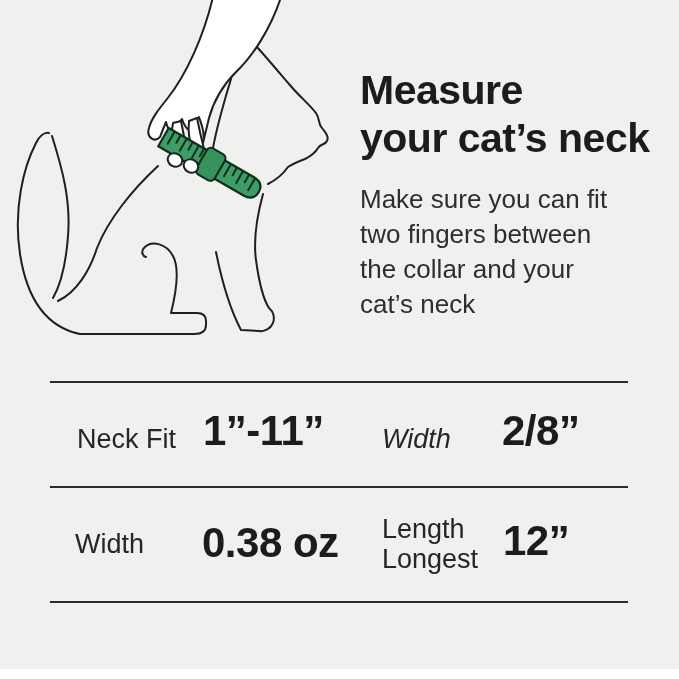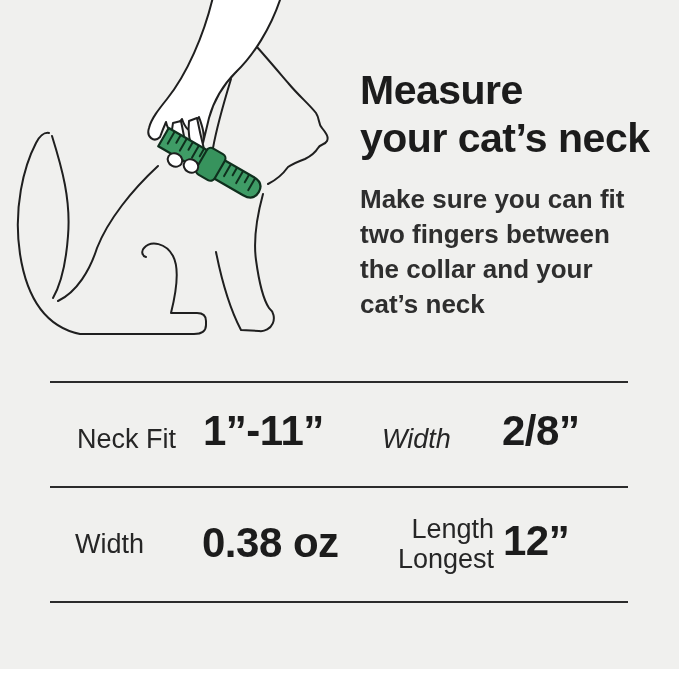--- a/index.html
+++ b/index.html
@@ -28,21 +28,21 @@
   .headline{
     position:absolute;left:360px;top:66px;
     margin:0;
     font-size:41px;line-height:48px;font-weight:700;
     letter-spacing:-0.5px;
     color:var(--ink);
   }
   .description{
     position:absolute;left:360px;top:182px;
     margin:0;
-    font-size:26px;line-height:35px;font-weight:700;
+    font-size:26px;line-height:35px;font-weight:400;
     color:var(--ink-soft);
   }
   .divider{
     position:absolute;left:50px;width:578px;height:2px;
     background:var(--rule);
   }
   .spec-label{
     position:absolute;
     font-size:27px;line-height:30px;font-weight:400;
     color:#262626;
@@ -197,17 +197,17 @@
   <div>
     <span class="spec-label" style="left:382px;top:424px;font-style:italic;">Width</span>
     <span class="spec-value" style="left:502px;top:409px;">2/8”</span>
   </div>
 
   <div>
     <span class="spec-label" style="left:75px;top:529px;">Width</span>
     <span class="spec-value" style="left:202px;top:521px;">0.38 oz</span>
   </div>
   <div>
-    <span class="spec-label" style="left:382px;top:514px;width:112px;text-align:right;">Length Longest</span>
+    <span class="spec-label" style="left:382px;top:514px;width:112px;">Length Longest</span>
     <span class="spec-value" style="left:503px;top:519px;">12”</span>
   </div>
 
 </div>
 
 </body></html>

